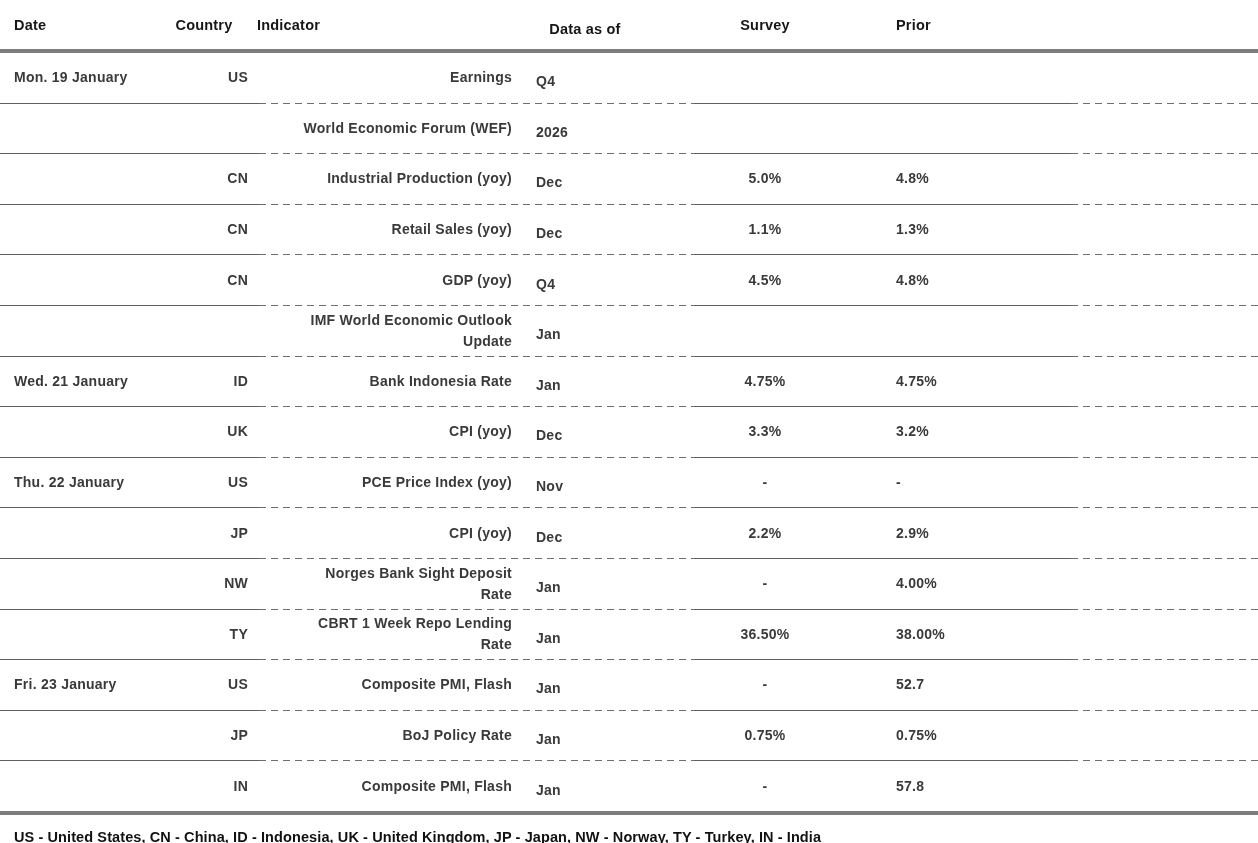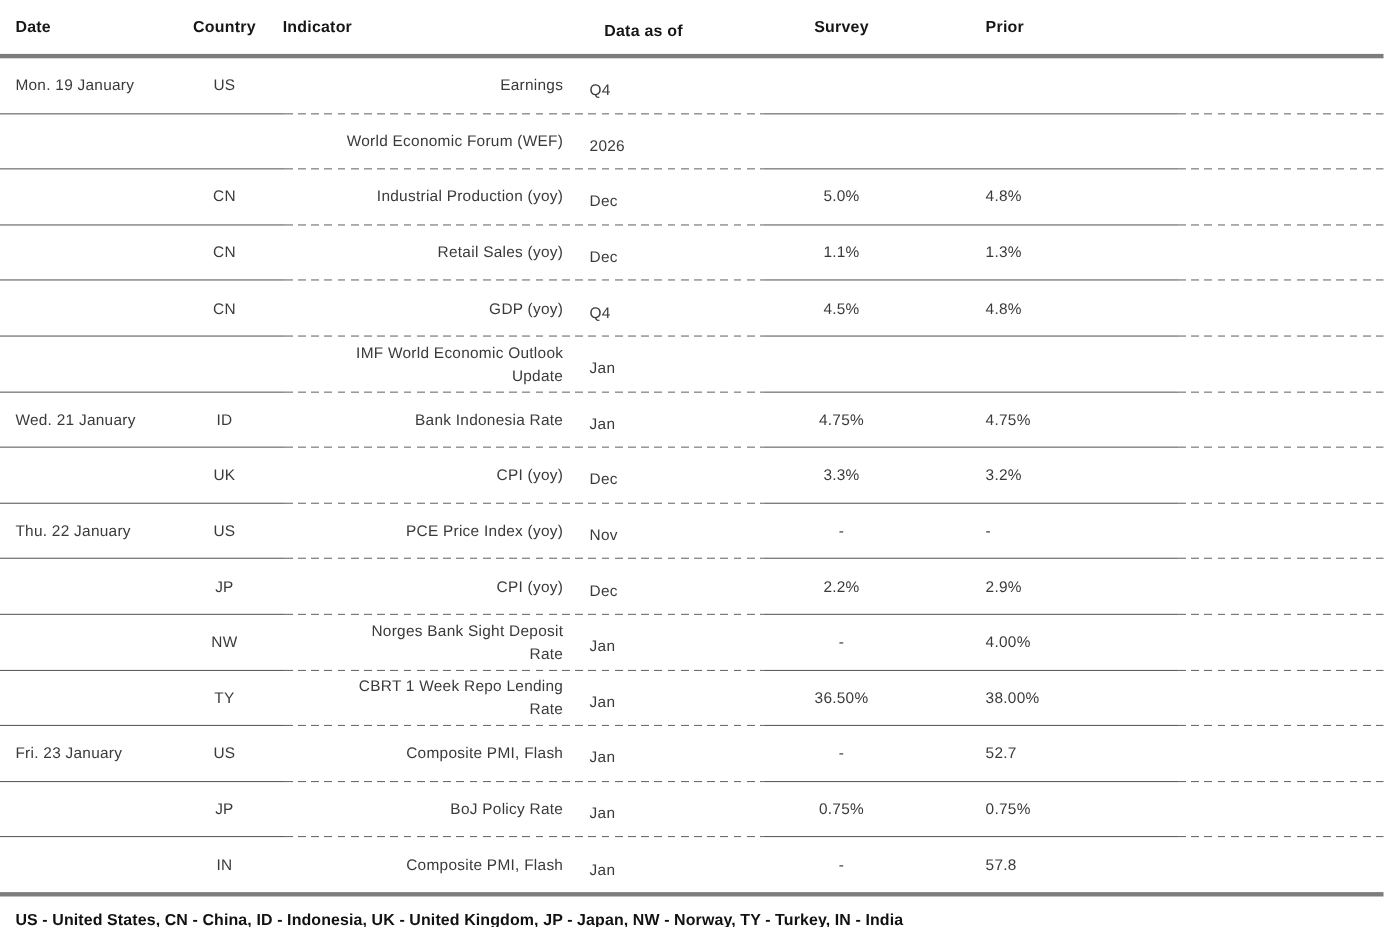--- a/index.html
+++ b/index.html
@@ -13,20 +13,21 @@
     width: 1258px;
     height: 843px;
     background: #ffffff;
     overflow: hidden;
   }
   
   .grid {
     display: grid;
     grid-template-columns: 160px 88px 288px 98px 262px 132px 1fr;
     align-items: center;
+    font-weight: bold;
   }
   
   .thead {
     height: 49px;
     color: #161616;
     font-size: 14.5px;
     font-weight: 600;
     letter-spacing: 0.2px;
   }
   .th-date      { padding-left: 14px; text-align: left; }
@@ -42,21 +43,21 @@
   }
   
   .row {
     min-height: 49.6px;
     color: #3a3a3a;
     font-size: 14px;
     letter-spacing: 0.25px;
     line-height: 21px;
   }
   .cell-date      { padding-left: 14px; text-align: left; }
-  .cell-country   { text-align: center; }
+  .cell-country   { text-align: right; }
   .cell-indicator { padding-left: 9px; padding-right: 24px; text-align: right; white-space: pre-line; }
   .cell-dataasof  { text-align: left; margin-top: 8px; }
   .cell-survey    { text-align: center; }
   .cell-prior     { }
   
   .sep {
     display: flex;
     height: 1px;
     width: 100%;
   }

